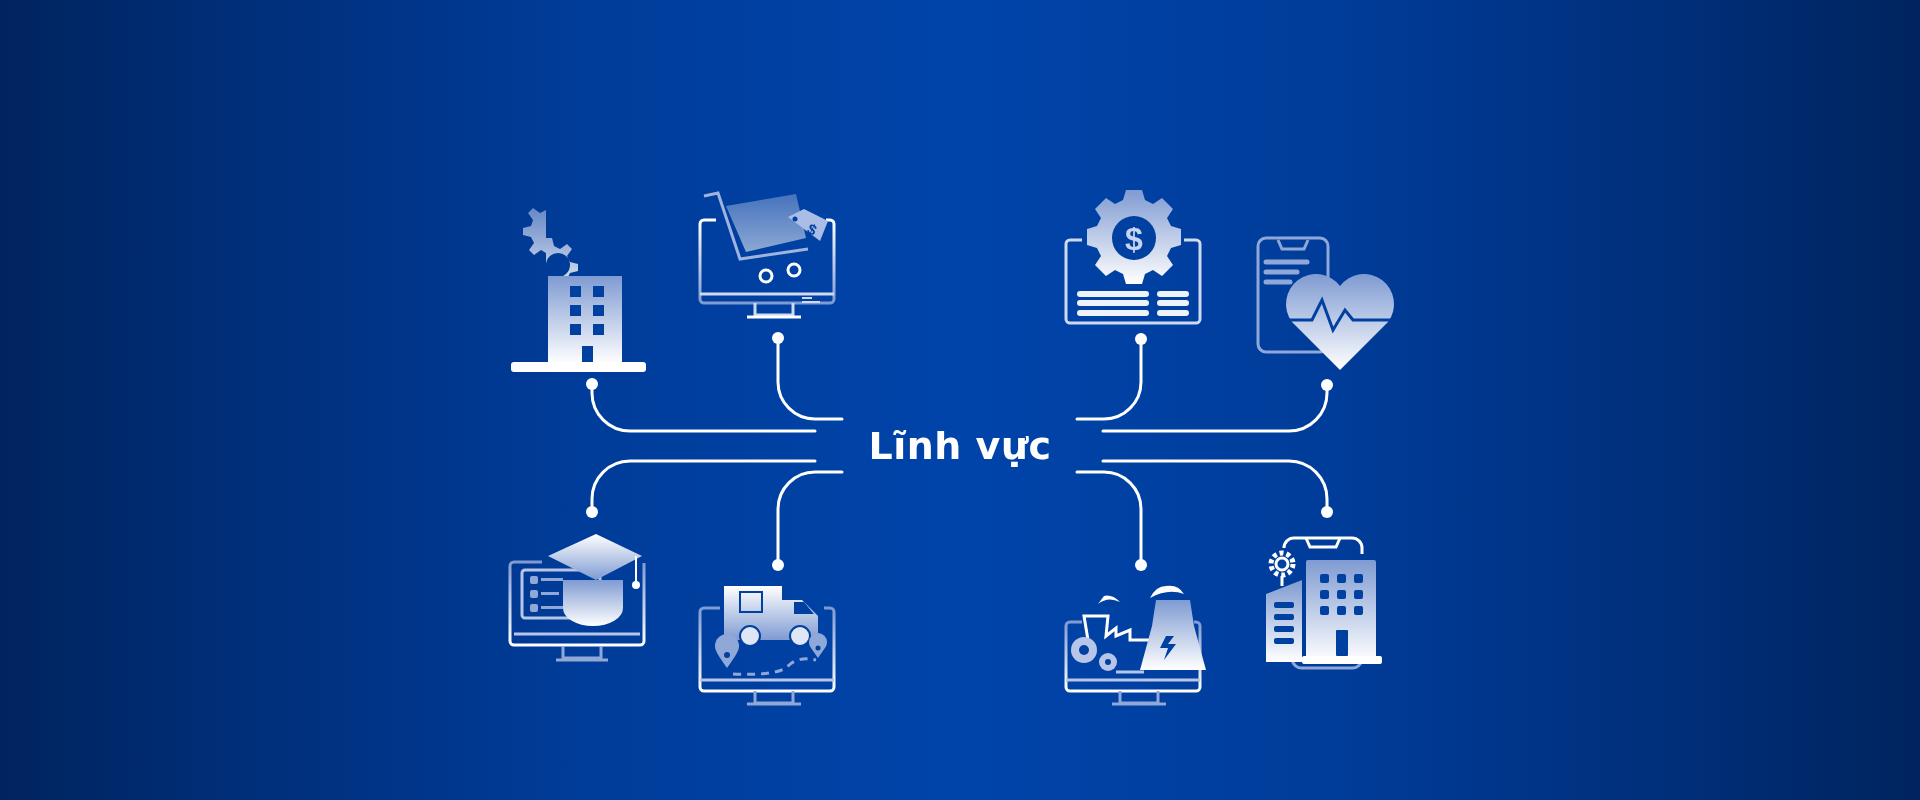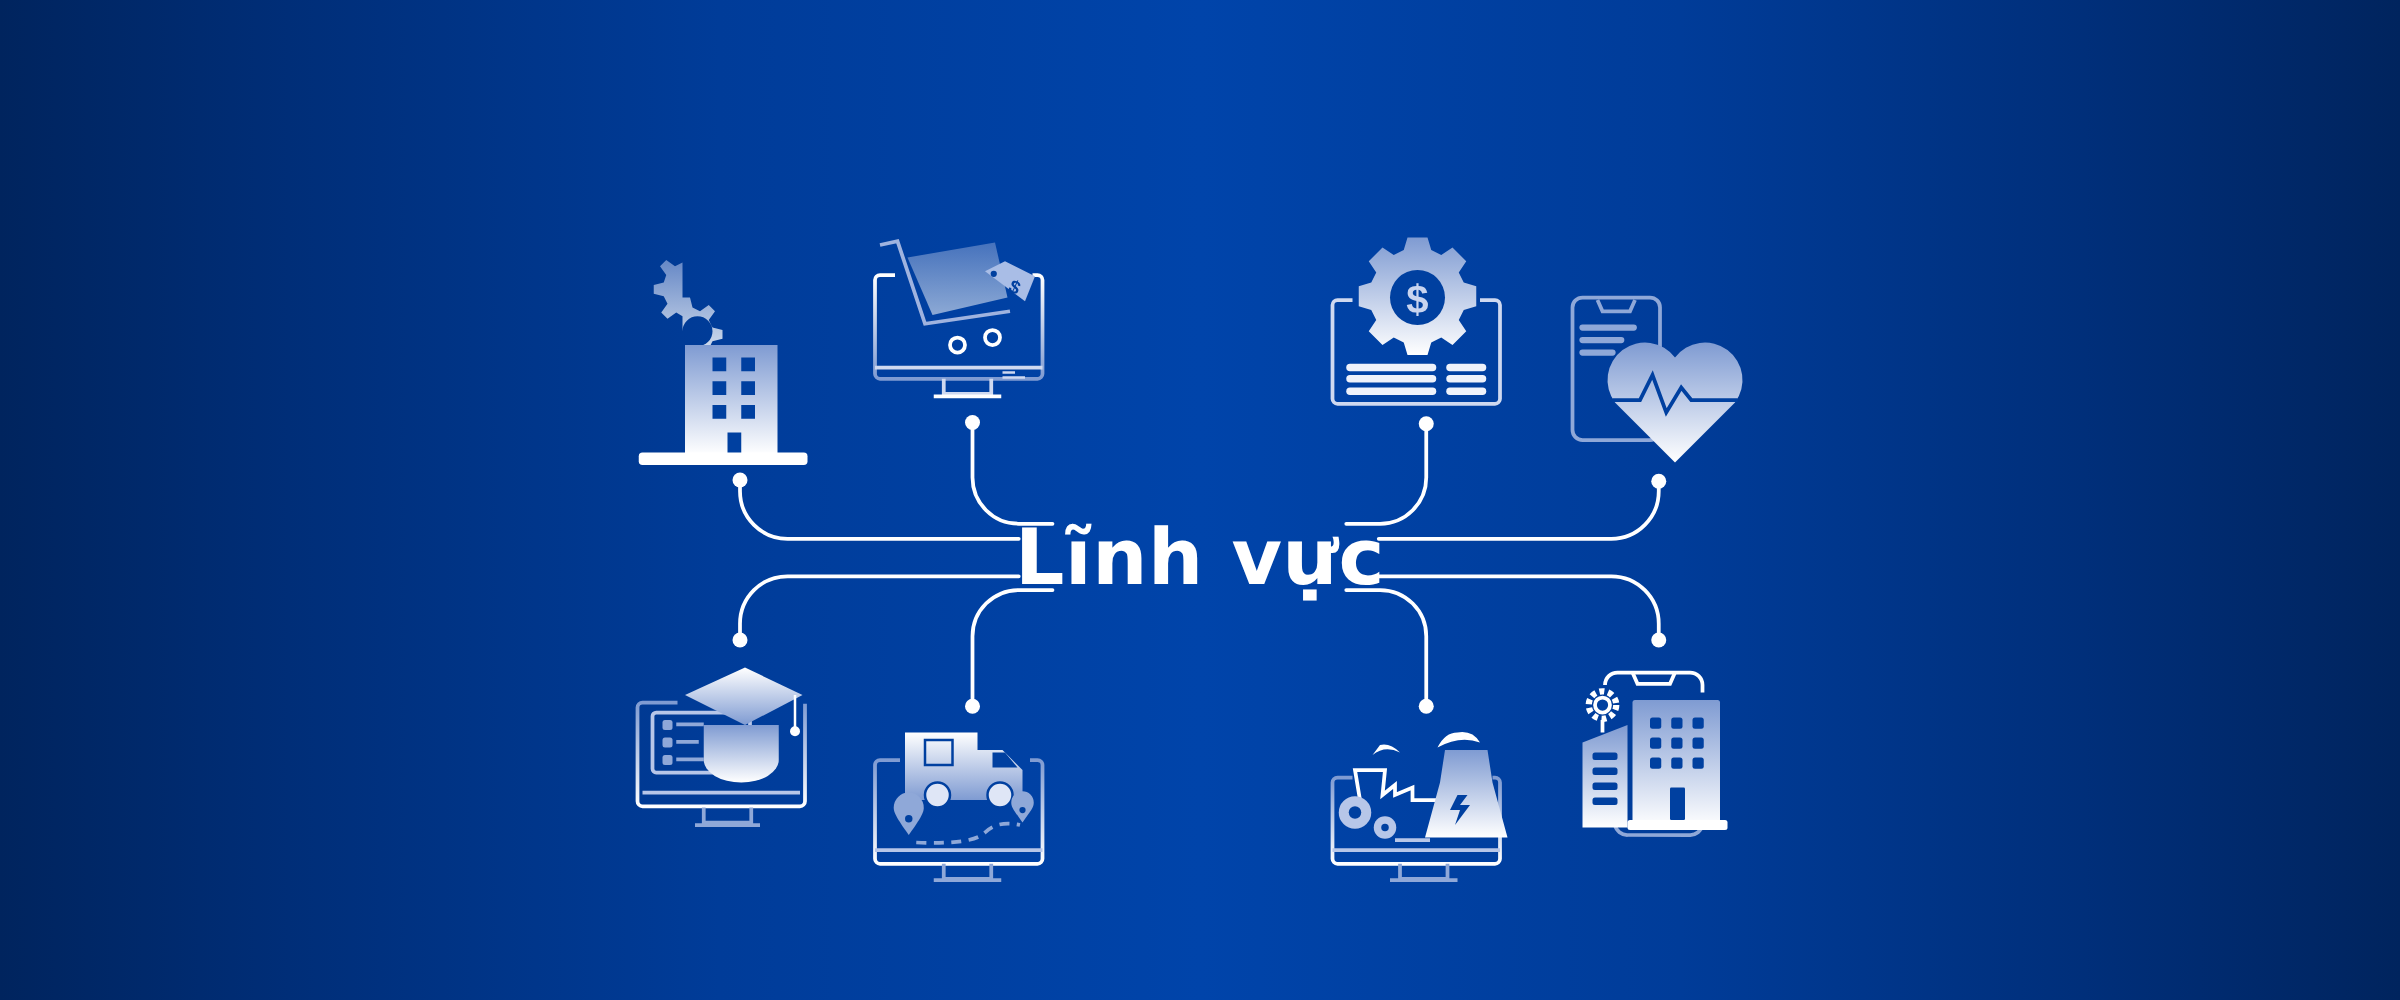--- a/index.html
+++ b/index.html
@@ -5,21 +5,21 @@
   html, body { margin:0; padding:0; }
   body {
     width:1920px; height:800px; overflow:hidden; position:relative;
     background: linear-gradient(90deg, #00245e 0%, #002e78 12%, #003c99 30%, #0044aa 50%, #003c99 70%, #002e78 88%, #00245e 100%);
     font-family: "Liberation Sans", sans-serif;
   }
   .stage { position:absolute; left:0; top:0; width:1920px; height:800px; }
   .title {
     position:absolute; left:960px; top:446px; transform:translate(-50%,-50%);
     color:#ffffff; font-family:"DejaVu Sans", sans-serif; font-weight:bold;
-    font-size:62px; letter-spacing:0.5px; white-space:nowrap;
+    font-size:38px; letter-spacing:0.5px; white-space:nowrap;
   }
 </style>
 </head>
 <body>
 
 <div class="stage">
 
   <svg width="1920" height="800" style="position:absolute;left:0;top:0">
     <defs>
       <linearGradient id="ig" x1="0" y1="0" x2="0" y2="1">

